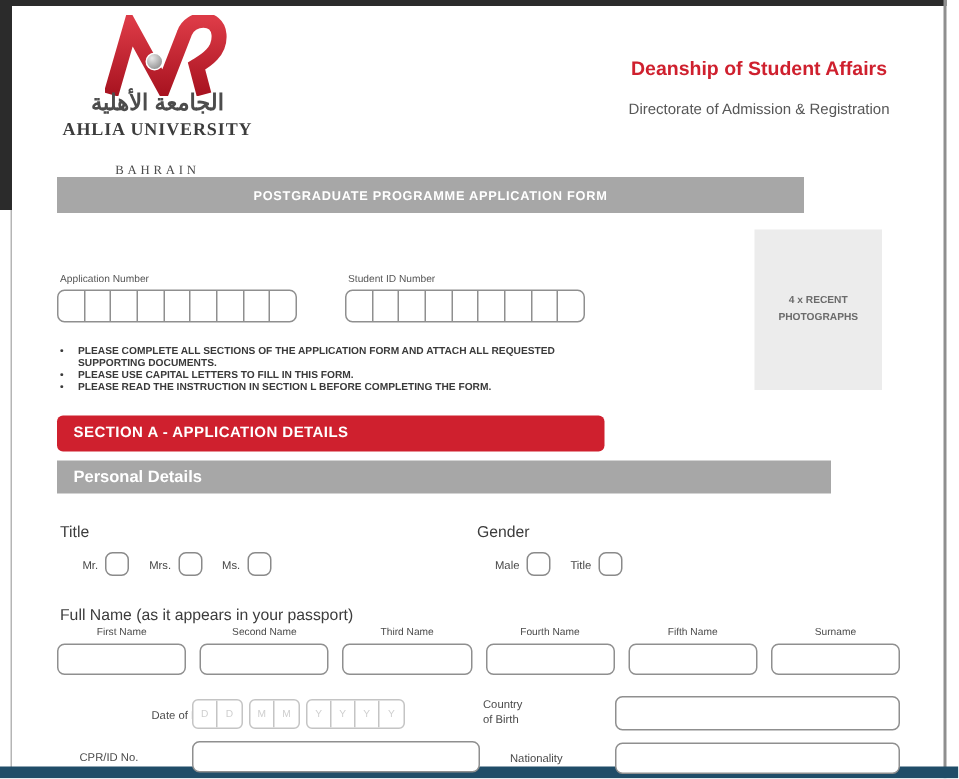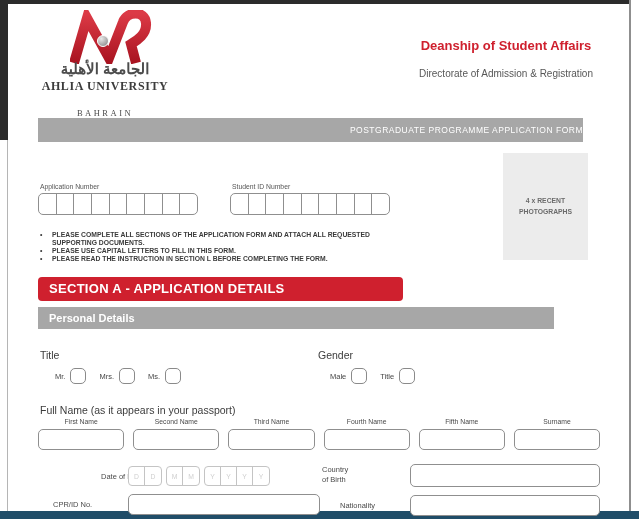--- a/index.html
+++ b/index.html
@@ -22,23 +22,23 @@
                letter-spacing:0.6px; color:#3c3c3c; margin-top:2px; }
   .bahrain { font-family:"Liberation Serif", serif; font-size:8.5px; letter-spacing:2.5px;
              color:#4c4c4c; margin-top:14px; }
 
   
   .office { position:absolute; right:46px; top:38px; text-align:center; }
   .office-title { font-size:13px; font-weight:bold; color:#cf202e; }
   .office-sub { font-size:10px; color:#575757; margin-top:15px; }
 
   
-  .banner { position:absolute; left:38px; top:118px; width:545px; height:24px; background:#a7a7a7;
-            color:#fff; font-weight:normal; font-size:8.5px; letter-spacing:0.5px;
-            text-align:right; line-height:24px; }
+  .banner { position:absolute; left:38px; top:118px; width:498px; height:24px; background:#a7a7a7;
+            color:#fff; font-weight:bold; font-size:8.5px; letter-spacing:0.5px;
+            text-align:center; line-height:24px; }
 
   
   .ref-block { position:absolute; top:183px; }
   .ref-app { left:38px; } .ref-stu { left:230px; }
   .ref-label { font-size:6.8px; color:#565656; margin-bottom:3px; padding-left:2px; }
   .cells { width:160px; height:22px; border:1px solid #8f8f8f; border-radius:5px;
            display:flex; background:#fff; overflow:hidden; }
   .cell { flex:1; border-right:1px solid #8f8f8f; }
   .cell:last-child { border-right:none; }
 
@@ -47,21 +47,21 @@
            display:flex; flex-direction:column; align-items:center; justify-content:center;
            font-size:6.8px; font-weight:bold; color:#6b6b6b; line-height:1.6; text-align:center; }
 
   
   .instructions { position:absolute; left:40px; top:231px; width:372px; }
   .instr { display:flex; font-size:6.8px; font-weight:bold; color:#3a3a3a; line-height:1.2; }
   .instr .dot { width:12px; flex:none; }
 
   
   .section-bar { position:absolute; left:38px; top:277px; width:365px; height:24px; background:#cf202e;
-                 border-radius:4px; color:#fff; font-weight:bold; font-size:13px; line-height:24px;
+                 border-radius:4px; color:#fff; font-weight:bold; font-size:10px; line-height:24px;
                  padding-left:11px; letter-spacing:0.3px; }
   .sub-bar { position:absolute; left:38px; top:307px; width:516px; height:22px; background:#a7a7a7;
              color:#fff; font-weight:bold; font-size:11px; line-height:22px; padding-left:11px; }
 
   
   .field-label-lg { position:absolute; font-size:10.5px; color:#3c3c3c; }
   .title-label { left:40px; top:349px; } .gender-label { left:318px; top:349px; }
   .opt-row { position:absolute; top:368px; display:flex; align-items:center; }
   .title-opts { left:55px; } .gender-opts { left:330px; }
   .opt-label { font-size:7.5px; color:#464646; margin-right:5px; }

